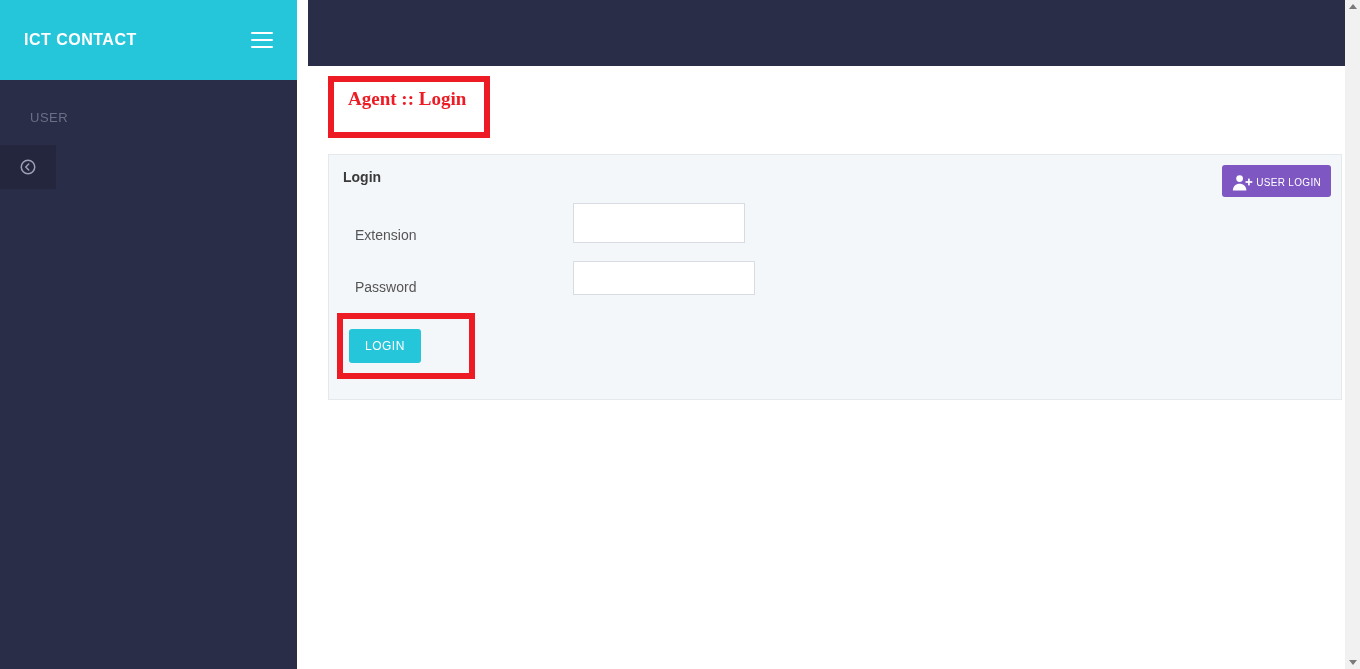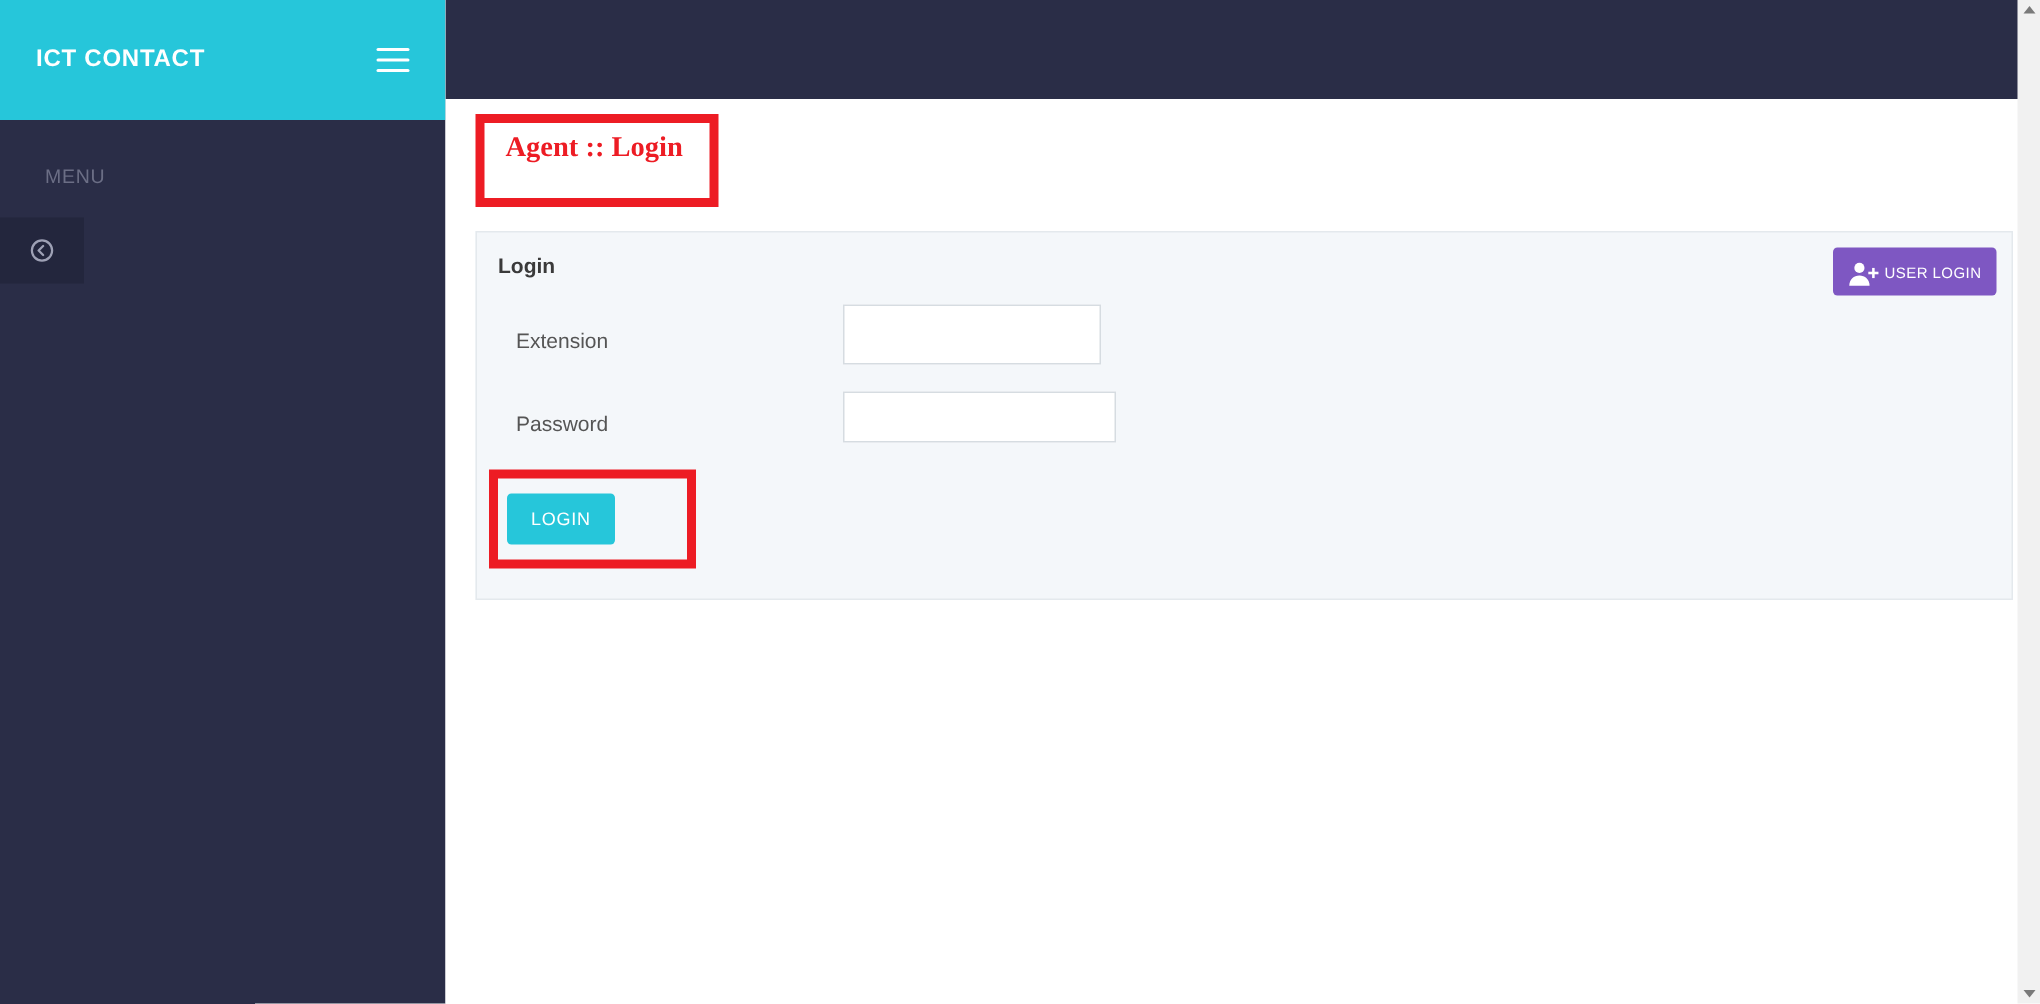--- a/index.html
+++ b/index.html
@@ -13,35 +13,35 @@
   .brand-bar { height: 80px; background: #26c6da; display: flex; align-items: center; justify-content: space-between; padding: 0 24px; }
   .brand-title { color: #ffffff; font-weight: 700; font-size: 16px; letter-spacing: 0.5px; }
   .hamburger { width: 22px; height: 16px; display: flex; flex-direction: column; justify-content: space-between; cursor: pointer; }
   .hamburger span { display: block; height: 2px; background: #ffffff; border-radius: 1px; }
 
   .menu-label { color: #6b6e85; font-size: 13px; letter-spacing: 0.5px; padding: 30px 0 20px 30px; }
   .menu-item { width: 56px; height: 44px; background: #23263d; display: flex; align-items: center; justify-content: center; cursor: pointer; }
   .menu-item svg { width: 18px; height: 18px; }
 
   
-  .main { flex: 1; display: flex; flex-direction: column; background: #ffffff; height: 100%; overflow-y: auto; }
+  .main { flex: 1; display: flex; flex-direction: column; background: #ffffff; height: 100%; overflow-y: auto; margin-left: 11px; }
   .topbar { height: 66px; background: #2a2d47; flex-shrink: 0; }
   .content { padding: 10px 18px 20px 20px; position: relative; }
 
   .page-title-wrap { display: inline-block; border: 6px solid #ed1c24; background: #ffffff; padding: 6px 18px 22px 14px; margin-bottom: 10px; }
   .page-title { color: #ed1c24; font-family: Georgia, "Times New Roman", serif; font-weight: 700; font-size: 19px; }
 
   .panel { border: 1px solid #e4e9ed; background: #f4f7fa; margin-top: 6px; padding: 0; position: relative; }
   .panel-inner { padding: 14px 14px 20px 14px; }
   .panel-heading { font-weight: 700; font-size: 14px; color: #3a3a3a; margin-bottom: 18px; }
 
   .user-login-btn { position: absolute; right: 10px; top: 10px; background: #7e57c2; color: #ffffff; border: none; border-radius: 3px; padding: 8px 10px 6px 10px; text-align: center; cursor: pointer; font-size: 10px; letter-spacing: 0.3px; display: flex; flex-direction: row; align-items: center; gap: 2px; }
   .user-login-btn svg { width: 22px; height: 18px; }
 
-  .form-row { display: flex; align-items: center; margin-bottom: 18px; }
+  .form-row { display: flex; align-items: flex-end; margin-bottom: 18px; }
   .form-label { width: 230px; color: #555; font-size: 14px; padding-top: 8px; padding-left: 12px; }
   .text-input { width: 172px; height: 40px; border: 1px solid #d6dce1; background: #ffffff; padding: 6px 10px; font-size: 14px; }
   .pw-input { width: 182px; height: 34px; border: 1px solid #d6dce1; background: #ffffff; padding: 6px 10px; font-size: 14px; }
 
   .login-btn-wrap { display: inline-block; border: 6px solid #ed1c24; padding: 10px 48px 10px 6px; margin-left: -6px; }
   .login-btn { background: #26c6da; color: #ffffff; border: none; border-radius: 3px; padding: 10px 16px; font-size: 12px; letter-spacing: 0.5px; cursor: pointer; font-weight: 500; }
 
   
   .scrollbar { position: absolute; right: 0; top: 0; width: 15px; height: 100%; background: #f1f1f1; display:flex; flex-direction:column; justify-content:space-between; align-items:center; }
   .scroll-arrow { width: 0; height: 0; border-left: 4px solid transparent; border-right: 4px solid transparent; }
@@ -55,21 +55,21 @@
 
   <aside class="sidebar">
     <div class="brand-bar">
       <span class="brand-title">ICT CONTACT</span>
       <div class="hamburger">
         <span></span>
           <span></span>
           <span></span>
       </div>
     </div>
-    <div class="menu-label">MENU</div>
+    <div class="menu-label">USER</div>
     <div class="menu-item">
       <svg viewBox="0 0 24 24">
         <circle cx="12" cy="12" r="9" fill="none" stroke="#9ea1b5" stroke-width="2"></circle>
         <path d="M13 8 L9 12 L13 16" fill="none" stroke="#9ea1b5" stroke-width="2" stroke-linecap="round" stroke-linejoin="round"></path>
       </svg>
     </div>
   </aside>
 
   <div class="main">
     <div class="topbar"></div>

